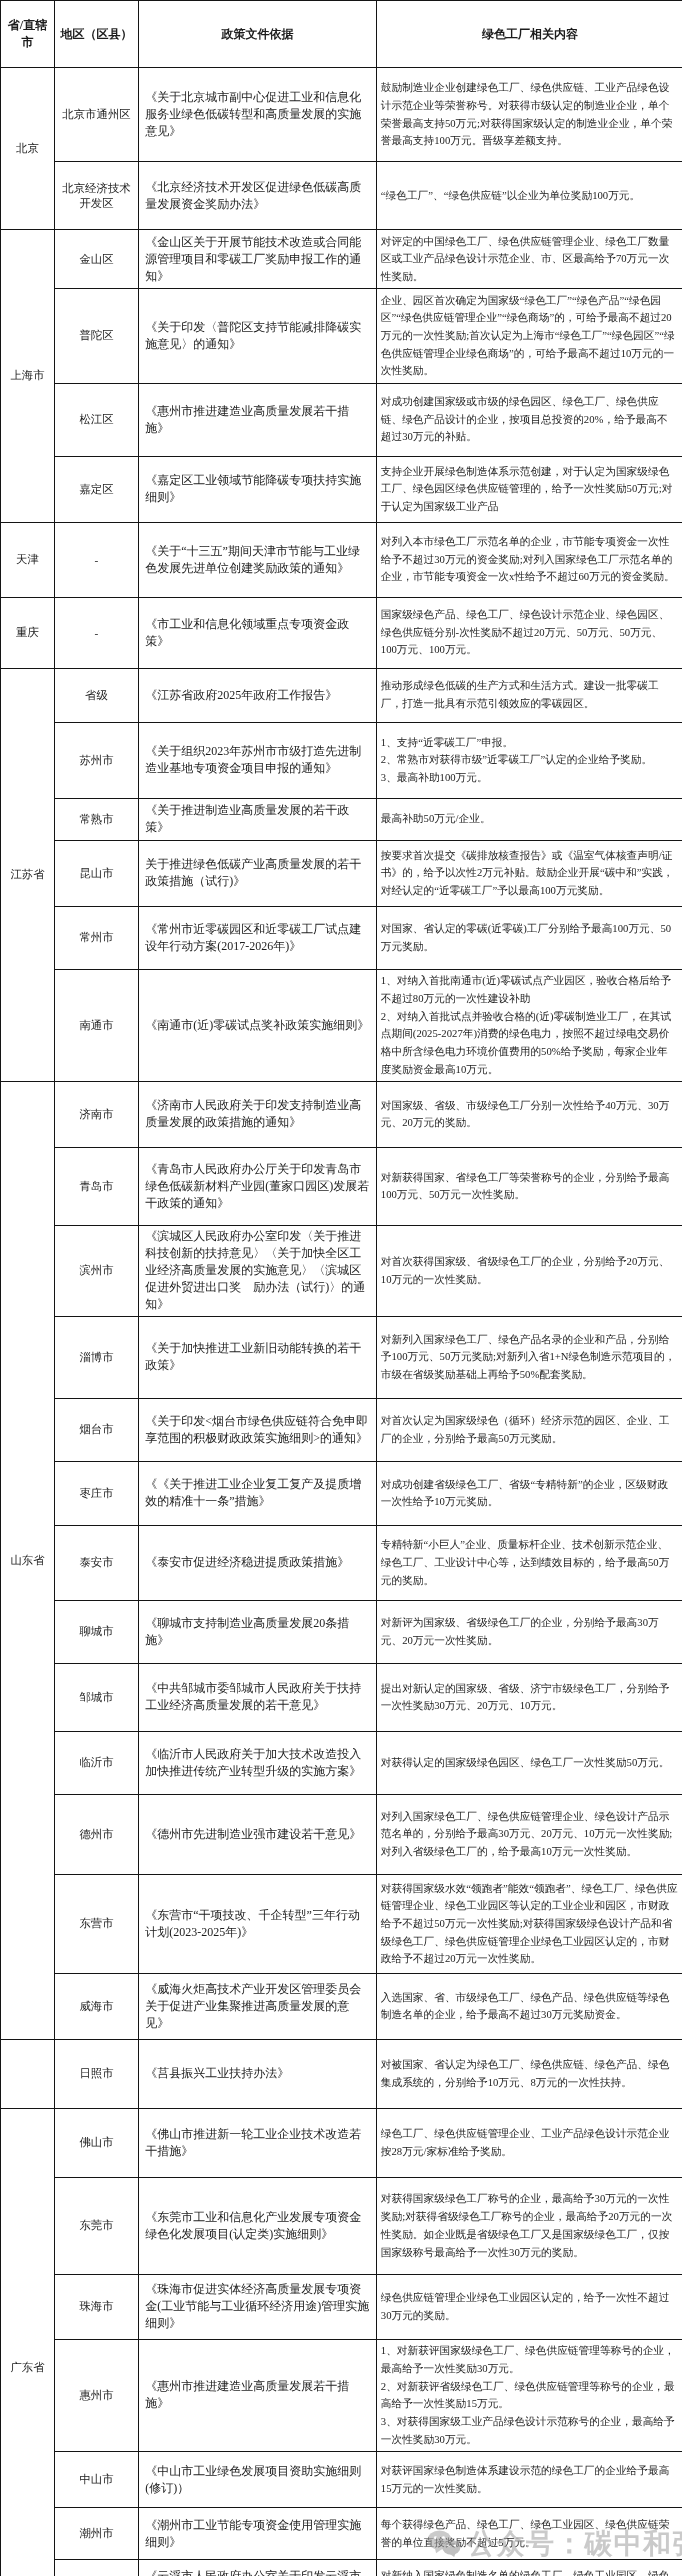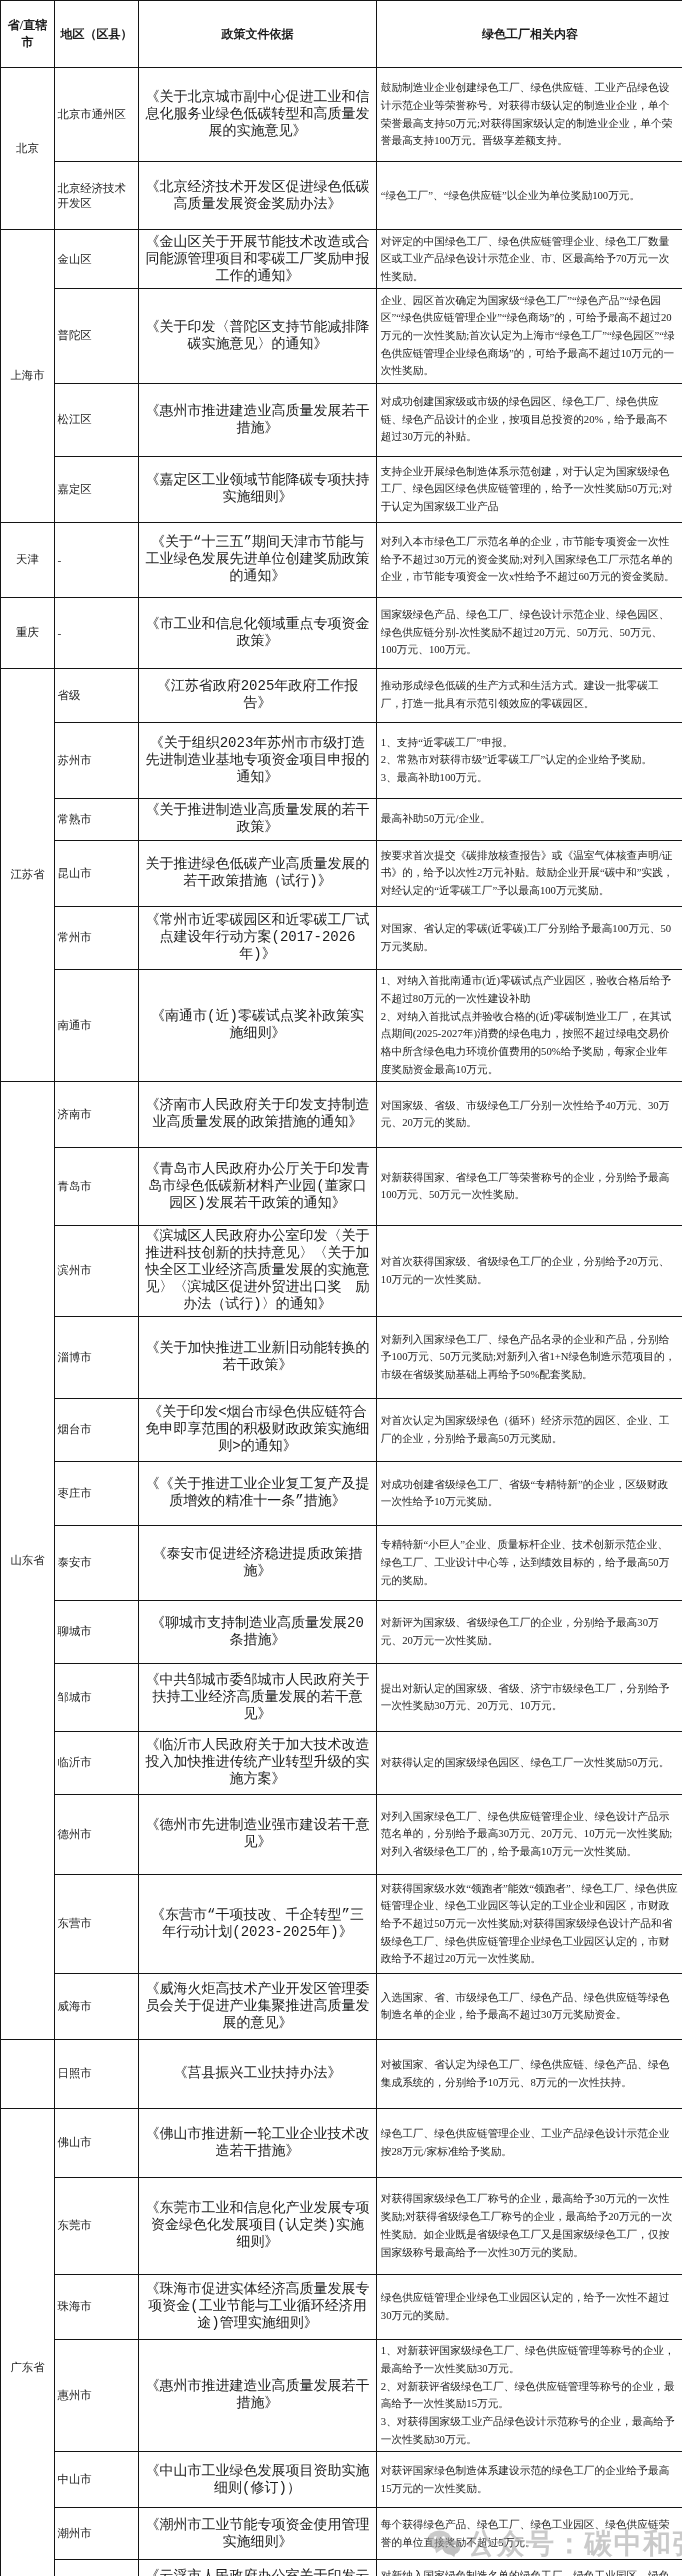--- a/index.html
+++ b/index.html
@@ -35,29 +35,28 @@
     height: 67px;
     border-bottom-width: 1.9px;
     padding: 2.5px;
   }
   td.province {
     text-align: center;
     font-size: 11.4px;
     padding: 1.3px;
   }
   td.region {
+    text-align: center;
     font-size: 11.4px;
     padding: 1.3px 2.5px;
   }
   td.policy {
-    text-align: center;
-    font-size: 14px;
+    font-size: 12px;
     line-height: 17px;
     padding: 2.5px 6.3px;
-    font-family: Liberation Mono, monospace;
   }
   td.content {
     text-align: left;
     font-size: 10.7px;
     line-height: 17.7px;
     padding: 2.5px 5px 2.5px 3.8px;
     white-space: pre-line;
   }
   tr.group-start td { border-top-width: 1.9px; }
   #watermark {

